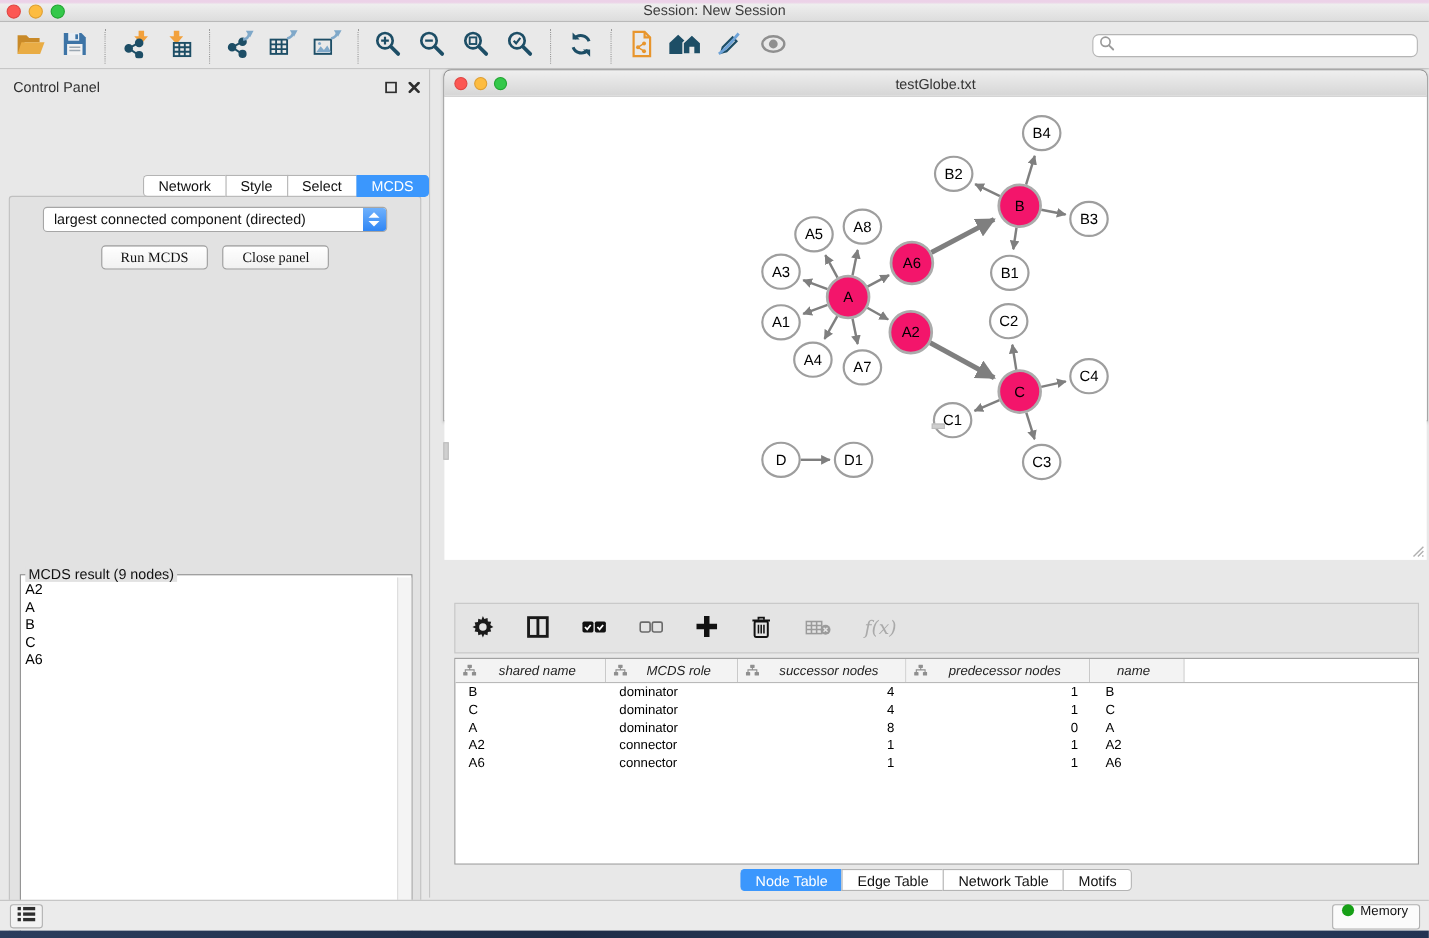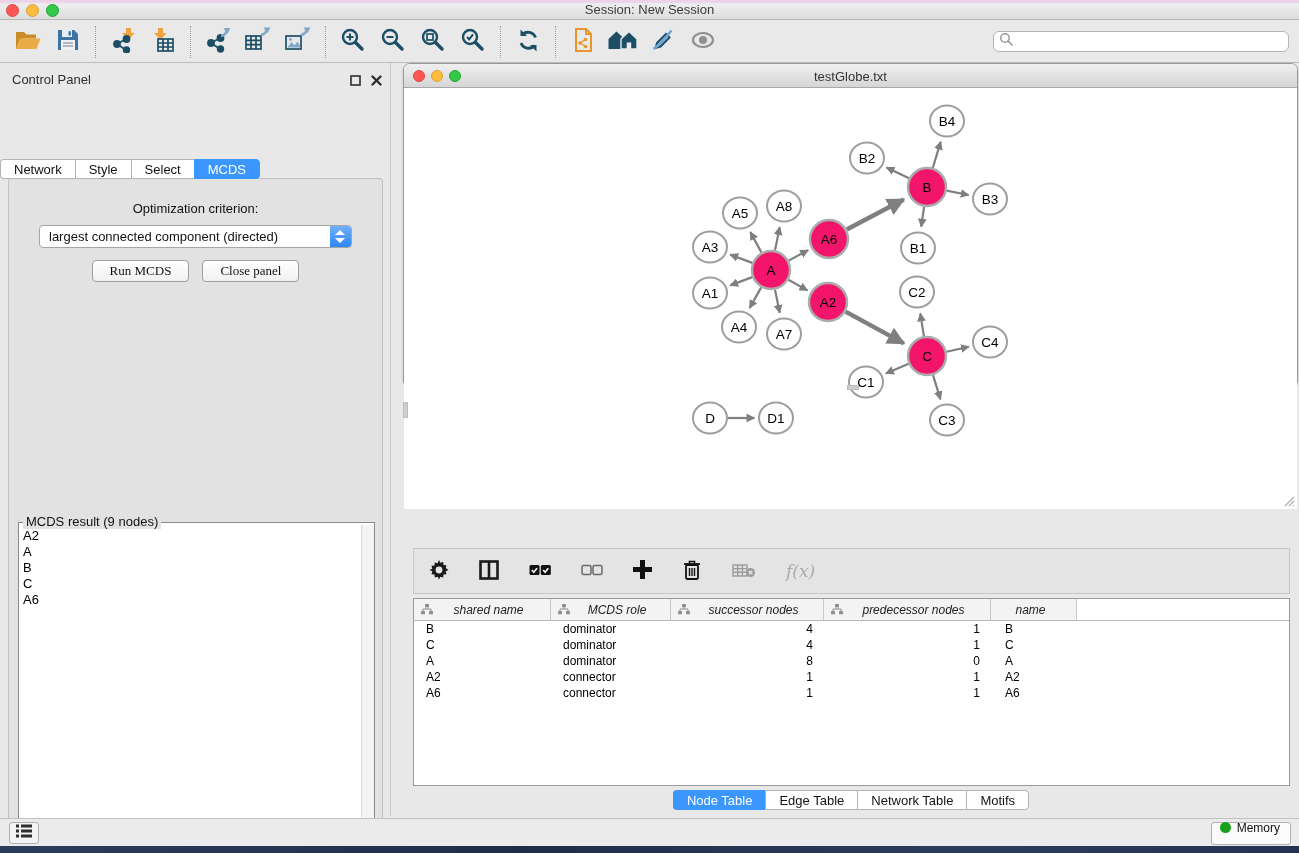--- a/index.html
+++ b/index.html
@@ -43,21 +43,21 @@
     font-family:"Liberation Sans","DejaVu Sans",sans-serif; background:transparent;
   }
   
   .control-panel {
     position:absolute; left:0; top:63px; width:391px; height:753px;
     background:#e8e8e8; border-right:1px solid #c6c6c6;
   }
   .panel-header { position:relative; height:30px; }
   .panel-header .ph-title { position:absolute; left:12px; top:9px; font-size:13px; color:#2e2e2e; }
   .panel-header .ph-icons { position:absolute; right:8px; top:9px; display:flex; gap:10px; align-items:center; }
-  .cp-tabs { position:absolute; left:0; top:96px; width:100%; display:flex; justify-content:flex-start; z-index:2; }
+  .cp-tabs { position:absolute; left:0; top:96px; width:100%; display:flex; justify-content:flex-end; z-index:2; }
   .tab {
     font-size:13px; padding:2px 13px; background:#fff; border:1px solid #b4b4b4;
     border-right:none; color:#111; height:20px; line-height:16px;
   }
   .tab:first-child { border-radius:4px 0 0 4px; }
   .tab:last-child  { border-radius:0 4px 4px 0; border-right:1px solid #b4b4b4; }
   .tab.active { background:#3b97fd; color:#fff; border-color:#3b97fd; }
   .cp-body {
     position:absolute; left:8px; top:115px; width:375px; height:686px;
     background:#e2e2e2; border:1px solid #c0c0c0; border-radius:3px;
@@ -335,21 +335,20 @@
           </svg></span>
     </span>
   </div>
   <div class="cp-tabs">
       <span class="tab">Network</span>
       <span class="tab">Style</span>
       <span class="tab">Select</span>
       <span class="tab active">MCDS</span>
     </div>
   <div class="cp-body">
-    <div class="opt-label">Optimization criterion:</div>
     <div class="dropdown">
       <span class="dd-value">largest connected component (directed)</span>
       <span class="dd-stepper">
           <span class="up"></span>
           <span class="down"></span>
         </span>
     </div>
     <div class="btn-row">
       <button class="pbtn">Run MCDS</button>
       <button class="pbtn">Close panel</button>

